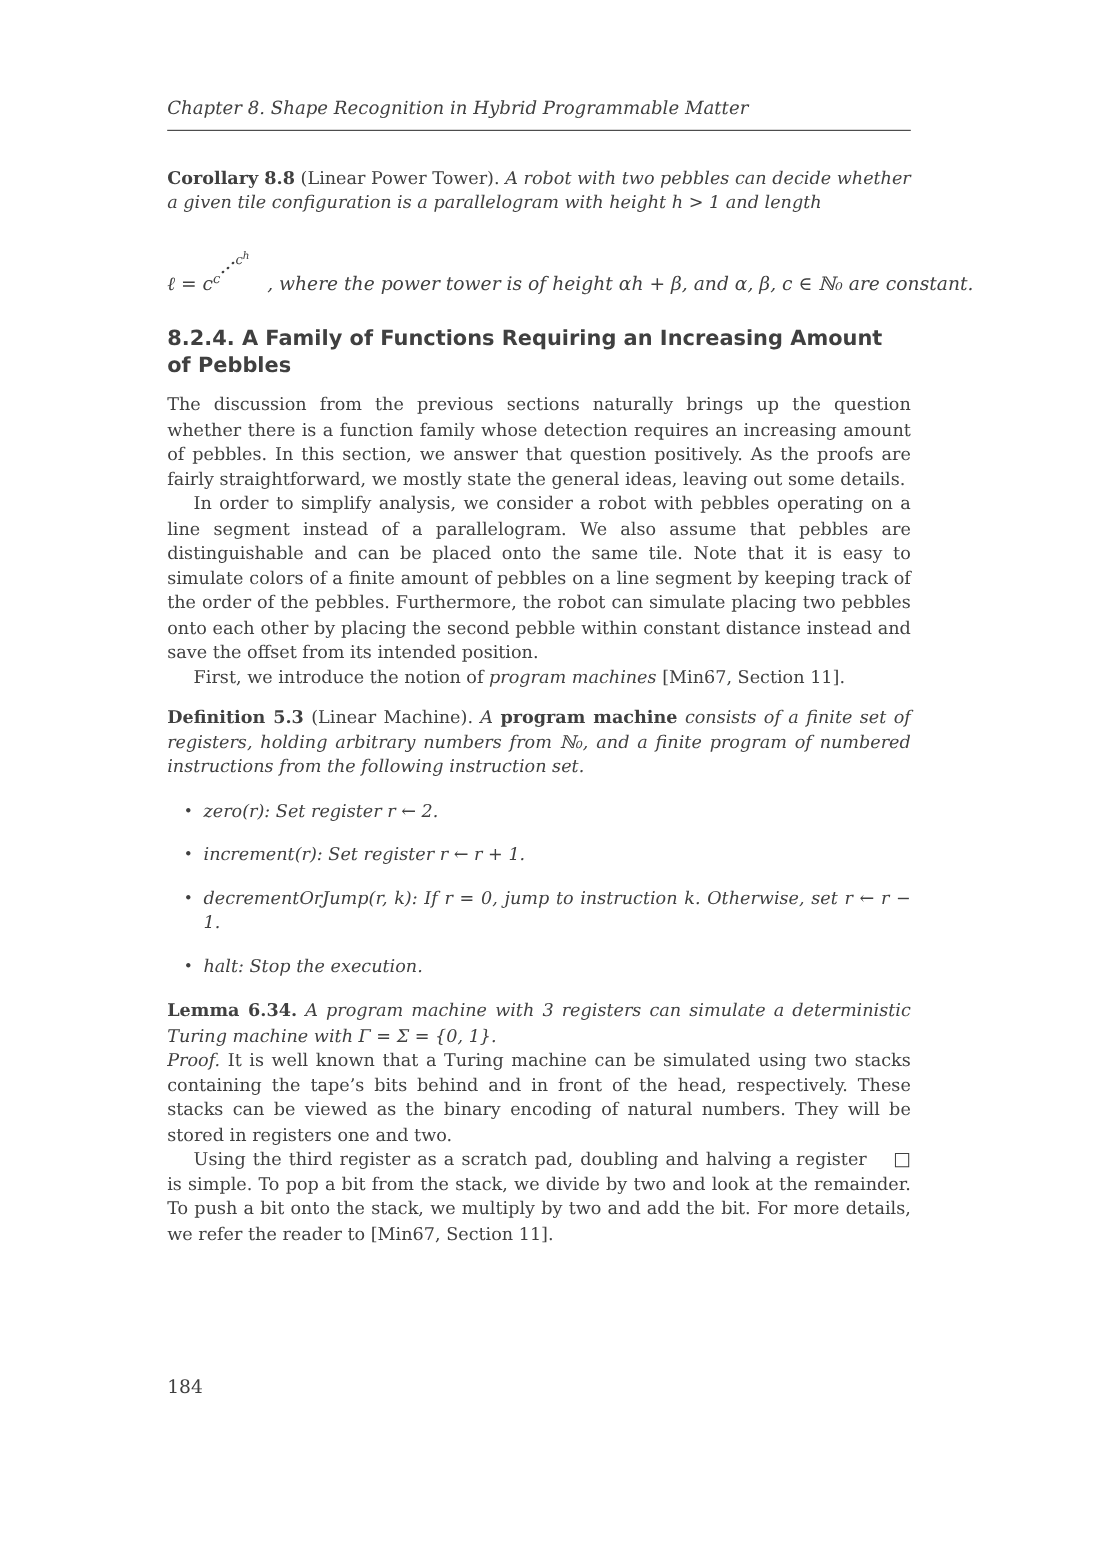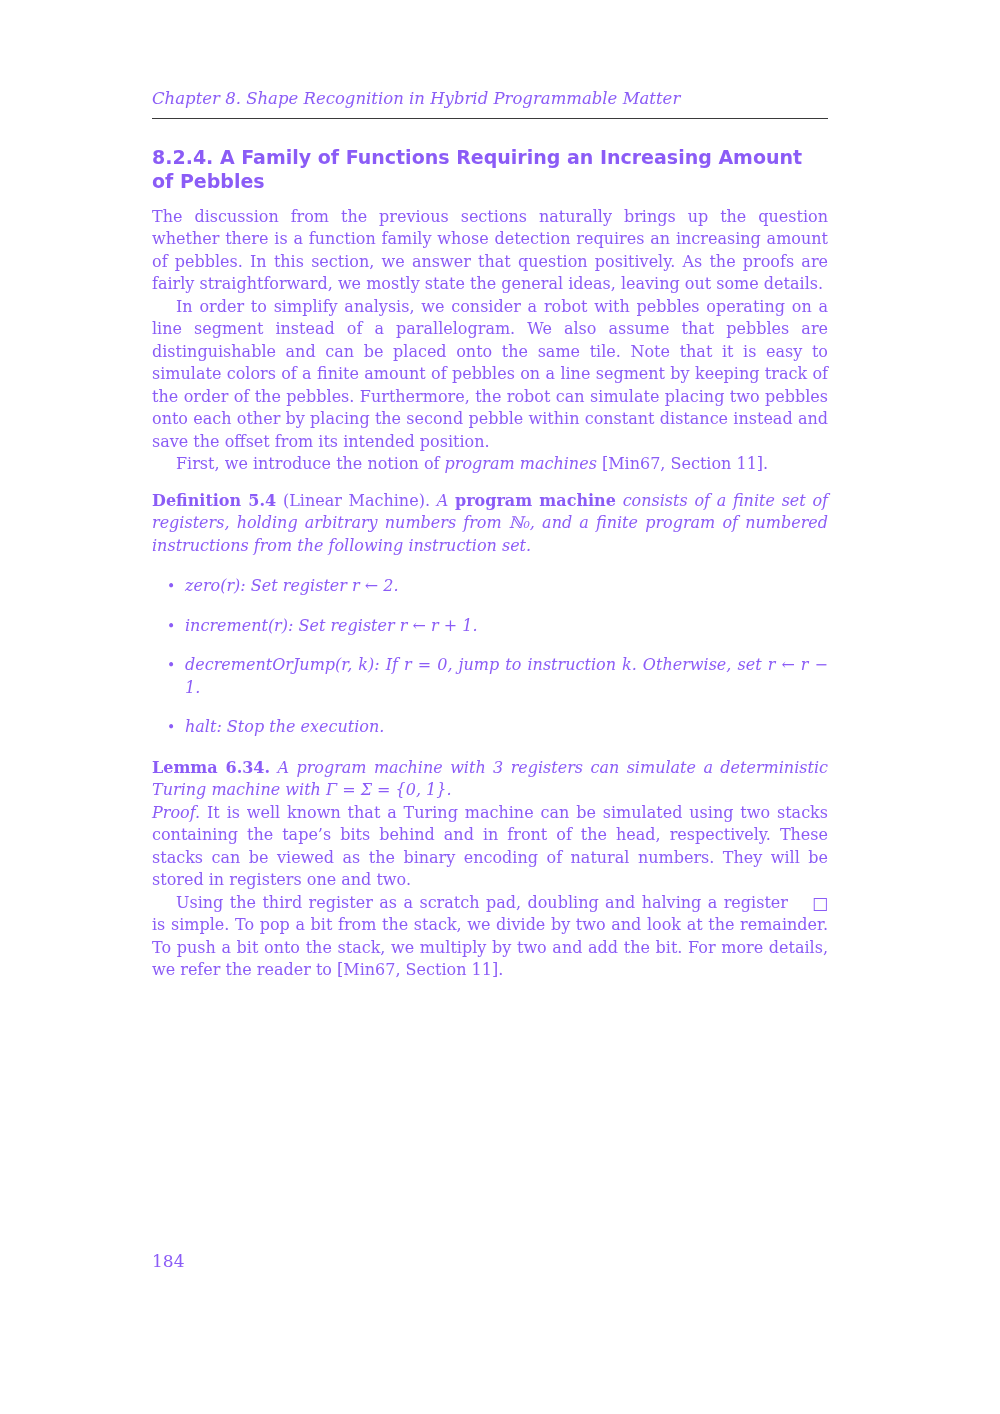--- a/index.html
+++ b/index.html
@@ -5,21 +5,21 @@
   html, body {
     margin: 0;
     padding: 0;
     background: #ffffff;
   }
   .page {
     position: relative;
     width: 1000px;
     height: 1414px;
     background: #ffffff;
-    color: #8b5cf6;
+    color: #404040;
     font-family: "DejaVu Serif", serif;
     font-size: 16px;
     line-height: 22.5px;
     overflow: hidden;
   }
   .content {
     position: absolute;
     left: 152px;
     top: 88px;
     width: 676px;
@@ -102,34 +102,40 @@
 </head>
 <body>
 
 <div class="page">
   <div class="content">
 
     <div class="running-header">
       <span>Chapter 8. Shape Recognition in Hybrid Programmable Matter</span>
     </div>
 
+    <div class="thm-block">
+      <span class="thm-label">Corollary 8.8</span><span class="thm-qualifier"> (Linear Power Tower). </span><span class="thm-body">A robot with two pebbles can decide whether a given tile configuration is a parallelogram with height h &gt; 1 and length</span>
+    </div>
 
+    <div class="formula">
+      <span>ℓ = c</span><span class="f-sup1">c</span><span class="f-dot f-dot1">·</span><span class="f-dot f-dot2">·</span><span class="f-dot f-dot3">·</span><span class="f-top"><span>c</span><sup>h</sup></span><span class="f-tail">, where the power tower is of height αh + β, and α, β, c ∈ ℕ₀ are constant.</span>
+    </div>
 
     <div class="section-heading">
       <span>8.2.4. A Family of Functions Requiring an Increasing Amount of Pebbles</span>
     </div>
 
     <p>The discussion from the previous sections naturally brings up the question whether there is a function family whose detection requires an increasing amount of pebbles. In this section, we answer that question positively. As the proofs are fairly straightforward, we mostly state the general ideas, leaving out some details.</p>
 
     <p class="indent">In order to simplify analysis, we consider a robot with pebbles operating on a line segment instead of a parallelogram. We also assume that pebbles are distinguishable and can be placed onto the same tile. Note that it is easy to simulate colors of a finite amount of pebbles on a line segment by keeping track of the order of the pebbles. Furthermore, the robot can simulate placing two pebbles onto each other by placing the second pebble within constant distance instead and save the offset from its intended position.</p>
 
     <p class="indent"><span>First, we introduce the notion of </span><em>program machines</em><span> [Min67, Section 11].</span></p>
 
     <div class="thm-block spaced" style="margin-top:14px">
-      <span class="thm-label">Definition 5.4</span><span class="thm-qualifier"> (Linear Machine). </span><span class="thm-body"><span>A </span><span class="em-upright">program machine</span><span> consists of a finite set of registers, holding arbitrary numbers from ℕ₀, and a finite program of numbered instructions from the following instruction set.</span></span>
+      <span class="thm-label">Definition 5.3</span><span class="thm-qualifier"> (Linear Machine). </span><span class="thm-body"><span>A </span><span class="em-upright">program machine</span><span> consists of a finite set of registers, holding arbitrary numbers from ℕ₀, and a finite program of numbered instructions from the following instruction set.</span></span>
     </div>
 
     <ul class="instruction-list">
       <li class="instruction-item"><span class="bullet">•</span><span>zero(r): Set register r ← 2.</span></li>
       <li class="instruction-item"><span class="bullet">•</span><span>increment(r): Set register r ← r + 1.</span></li>
       <li class="instruction-item"><span class="bullet">•</span><span>decrementOrJump(r, k): If r = 0, jump to instruction k. Otherwise, set r ← r − 1.</span></li>
       <li class="instruction-item"><span class="bullet">•</span><span>halt: Stop the execution.</span></li>
     </ul>
 
 

